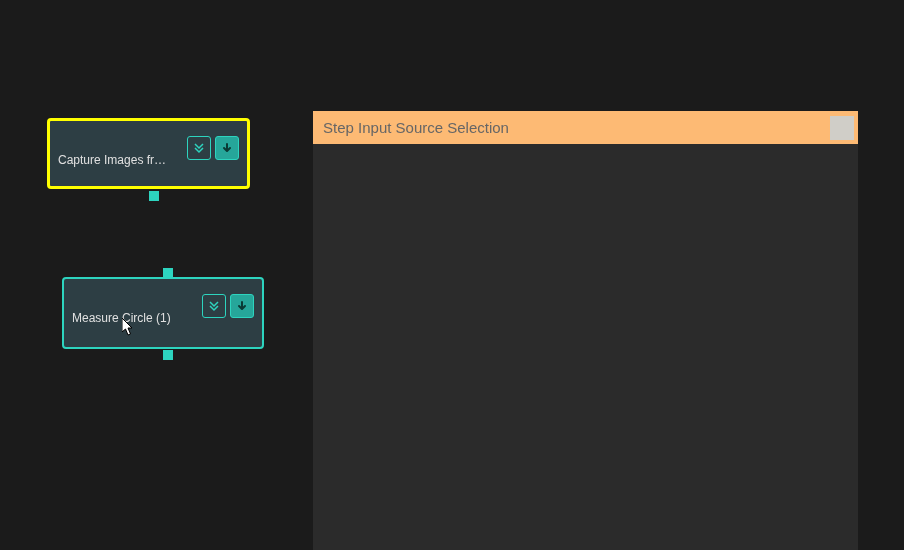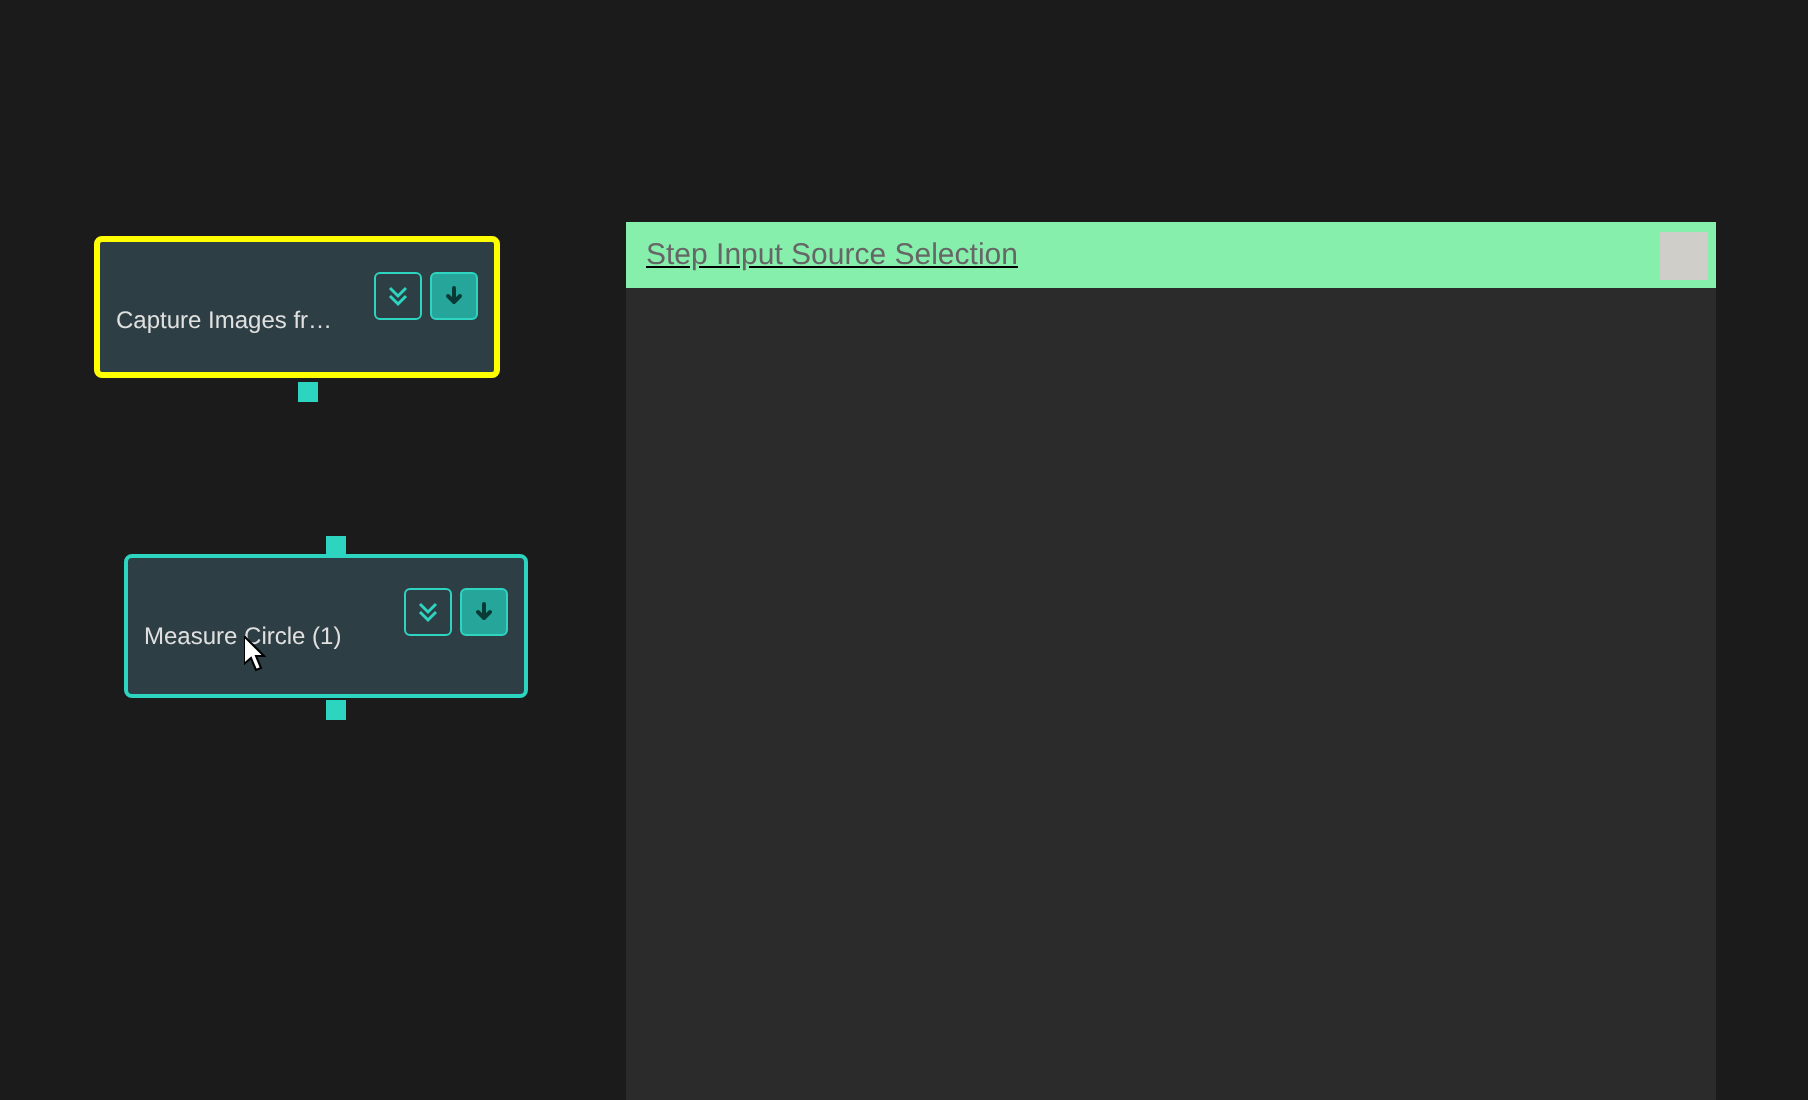--- a/index.html
+++ b/index.html
@@ -74,27 +74,26 @@
       width: 12px;
       height: 12px;
       background: #2dd4bf;
       border: 1px solid #1b1b1b;
     }
     .panel {
       position: absolute;
       background: #2b2b2b;
     }
     .panel-header {
-      background: #86efac;
+      background: #fdba74;
       height: 33px;
       display: flex;
       align-items: center;
       justify-content: space-between;
       padding: 0 4px 0 10px;
-      text-decoration: underline;
     }
     .panel-title {
       color: #666;
       font-size: 15px;
     }
     .panel-close {
       width: 24px;
       height: 24px;
       background: #d0cec8;
       display: flex;

